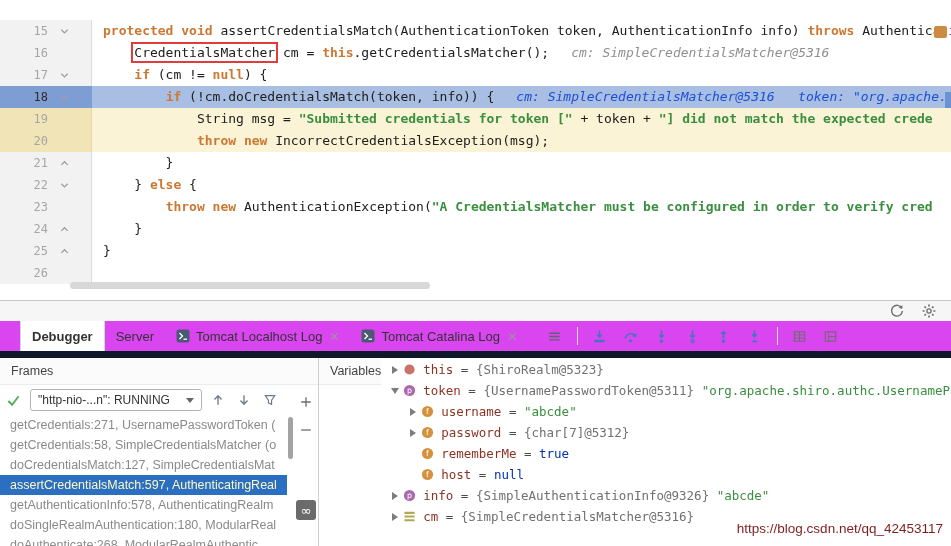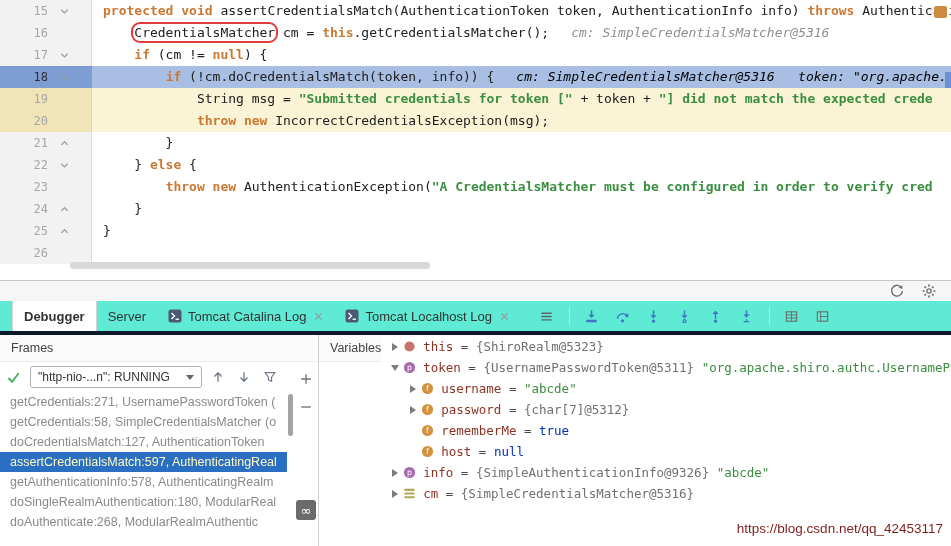--- a/index.html
+++ b/index.html
@@ -2,47 +2,47 @@
 <html><head>
 <meta charset="utf-8">
 <style>
   html,body{margin:0;padding:0;background:#ffffff;}
   #app{width:951px;height:546px;overflow:hidden;display:flex;flex-direction:column;
        font-family:"Liberation Sans","DejaVu Sans",sans-serif;background:#fff;position:relative;}
 
   
   .editor{height:281px;flex:none;box-sizing:border-box;border-bottom:1px solid #c6c6c6;
           position:relative;background:#fff;font-family:"DejaVu Sans Mono","Liberation Mono",monospace;
-          font-size:13px;overflow:hidden;}
+          font-size:13px;overflow:hidden;margin-top:20px;}
   .ed-line{display:flex;height:22px;line-height:22px;white-space:pre;}
   .ed-gutter{width:56px;flex:none;background:#f2f2f2;color:#a6a6a6;text-align:right;
              padding-right:8px;box-sizing:border-box;font-size:12px;}
   .ed-fold{width:36px;flex:none;background:#f2f2f2;border-right:1px solid #dcdcdc;
            box-sizing:border-box;display:flex;align-items:center;padding-left:3px;}
   .ed-code{flex:1;overflow:hidden;white-space:pre;padding-left:11px;color:#202020;}
   .row-exec .ed-code{background:#a8bee2;}
   .row-exec .ed-gutter,.row-exec .ed-fold{background:#7e9dd2;color:#2e2e2e;border-right-color:#7e9dd2;}
   .row-warn .ed-code{background:#faf3d6;}
   .row-warn .ed-gutter,.row-warn .ed-fold{background:#f1e5b8;border-right-color:#e7d9a5;}
   .tk-kw{color:#cc7832;font-weight:bold;}
   .tk-pl{color:#202020;}
   .tk-str{color:#3a8e3f;font-weight:600;}
   .hint{color:#8f8f8f;font-style:italic;margin-left:22px;}
-  .row-exec .hint{color:#000000;}
-  .red-box{outline:2px solid #e23b3b;outline-offset:1px;border-radius:6px;}
+  .row-exec .hint{color:#1d4ed8;}
+  .red-box{outline:2px solid #e23b3b;outline-offset:1px;}
   .h-scrollbar{position:absolute;left:70px;top:262px;width:360px;height:7px;background:#d8d8d8;border-radius:4px;}
   .stripe-warn{position:absolute;right:4px;top:6px;width:13px;height:12px;background:#cc8b41;border-radius:2px;}
   .stripe-exec{position:absolute;right:0;top:72px;width:6px;height:16px;background:#6a92d4;}
 
   
   .debug{flex:1;display:flex;flex-direction:column;min-height:0;background:#fff;font-size:13px;}
   .dbg-header{height:20px;flex:none;background:#f6f6f6;display:flex;align-items:center;
               justify-content:flex-end;gap:16px;padding-right:14px;}
-  .dbg-tabs-row{height:30px;flex:none;background:#5eead4;border-bottom:4px solid #0f172a;
-                display:flex;align-items:center;padding-left:12px;}
+  .dbg-tabs-row{height:30px;flex:none;background:#d946ef;border-bottom:7px solid #0f172a;
+                display:flex;align-items:center;padding-left:20px;}
   .dbg-tab{height:30px;display:flex;align-items:center;gap:6px;padding:0 11px;color:#333;
            box-sizing:border-box;cursor:default;}
   .dbg-tab.sel{background:#ffffff;border-left:1px solid #d6d6d6;border-right:1px solid #d6d6d6;font-weight:bold;}
   .tab-close{display:inline-flex;margin-left:2px;}
   .dbg-toolbar{display:flex;align-items:center;gap:13px;margin-left:18px;}
   .tb-btn{display:inline-flex;align-items:center;justify-content:center;width:18px;height:18px;}
   .tb-sep{width:1px;height:18px;background:#d9d9d9;}
   .icon{display:inline-flex;align-items:center;justify-content:center;}
 
   .dbg-body{flex:1;display:flex;min-height:0;}
@@ -153,36 +153,36 @@
             <span class="tab-label">Server</span>
           </div>
           <div class="dbg-tab">
             <span class="icon">
               <svg width="14" height="14" viewBox="0 0 14 14">
                 <rect x="0.5" y="0.5" width="13" height="13" rx="2.5" fill="#4a5a75"></rect>
                 <polyline points="3.5,4 6.5,7 3.5,10" fill="none" stroke="#fff" stroke-width="1.3"></polyline>
                 <line x1="7.5" y1="10.2" x2="11" y2="10.2" stroke="#fff" stroke-width="1.3"></line>
               </svg>
             </span>
-            <span class="tab-label">Tomcat Catalina Log</span>
+            <span class="tab-label">Tomcat Localhost Log</span>
             <span class="icon tab-close">
               <svg width="9" height="9" viewBox="0 0 10 10">
                 <path d="M1.5 1.5 L8.5 8.5 M8.5 1.5 L1.5 8.5" stroke="#999" stroke-width="1.4" fill="none"></path>
               </svg>
             </span>
           </div>
           <div class="dbg-tab">
             <span class="icon">
               <svg width="14" height="14" viewBox="0 0 14 14">
                 <rect x="0.5" y="0.5" width="13" height="13" rx="2.5" fill="#4a5a75"></rect>
                 <polyline points="3.5,4 6.5,7 3.5,10" fill="none" stroke="#fff" stroke-width="1.3"></polyline>
                 <line x1="7.5" y1="10.2" x2="11" y2="10.2" stroke="#fff" stroke-width="1.3"></line>
               </svg>
             </span>
-            <span class="tab-label">Tomcat Localhost Log</span>
+            <span class="tab-label">Tomcat Catalina Log</span>
             <span class="icon tab-close">
               <svg width="9" height="9" viewBox="0 0 10 10">
                 <path d="M1.5 1.5 L8.5 8.5 M8.5 1.5 L1.5 8.5" stroke="#999" stroke-width="1.4" fill="none"></path>
               </svg>
             </span>
           </div>
         </div>
       <div id="dbg-toolbar" class="dbg-toolbar">
           <span class="icon tb-btn">
             <svg width="15" height="15" viewBox="0 0 16 16">
@@ -278,21 +278,21 @@
                   <span class="icon">
                     <svg width="14" height="14" viewBox="0 0 16 16">
                       <path d="M2.5 3 h11 L9.8 8.2 V13 L6.2 11.2 V8.2 Z" fill="none" stroke="#6e7a8a" stroke-width="1.3"></path>
                     </svg>
                   </span>
                 </span>
             </div>
             <div class="frames-list" id="frames-list">
                 <div class="frame-row">getCredentials:271, UsernamePasswordToken (</div>
                 <div class="frame-row">getCredentials:58, SimpleCredentialsMatcher (o</div>
-                <div class="frame-row">doCredentialsMatch:127, AuthenticationToken</div>
+                <div class="frame-row">doCredentialsMatch:127, SimpleCredentialsMat</div>
                 <div class="frame-row sel">assertCredentialsMatch:597, AuthenticatingReal</div>
                 <div class="frame-row">getAuthenticationInfo:578, AuthenticatingRealm</div>
                 <div class="frame-row">doSingleRealmAuthentication:180, ModularReal</div>
                 <div class="frame-row">doAuthenticate:268, ModularRealmAuthentic</div>
               </div>
           </div>
           <div class="frames-scroll">
             <div class="frames-thumb"></div>
           </div>
           <div class="frames-side" id="frames-side">

